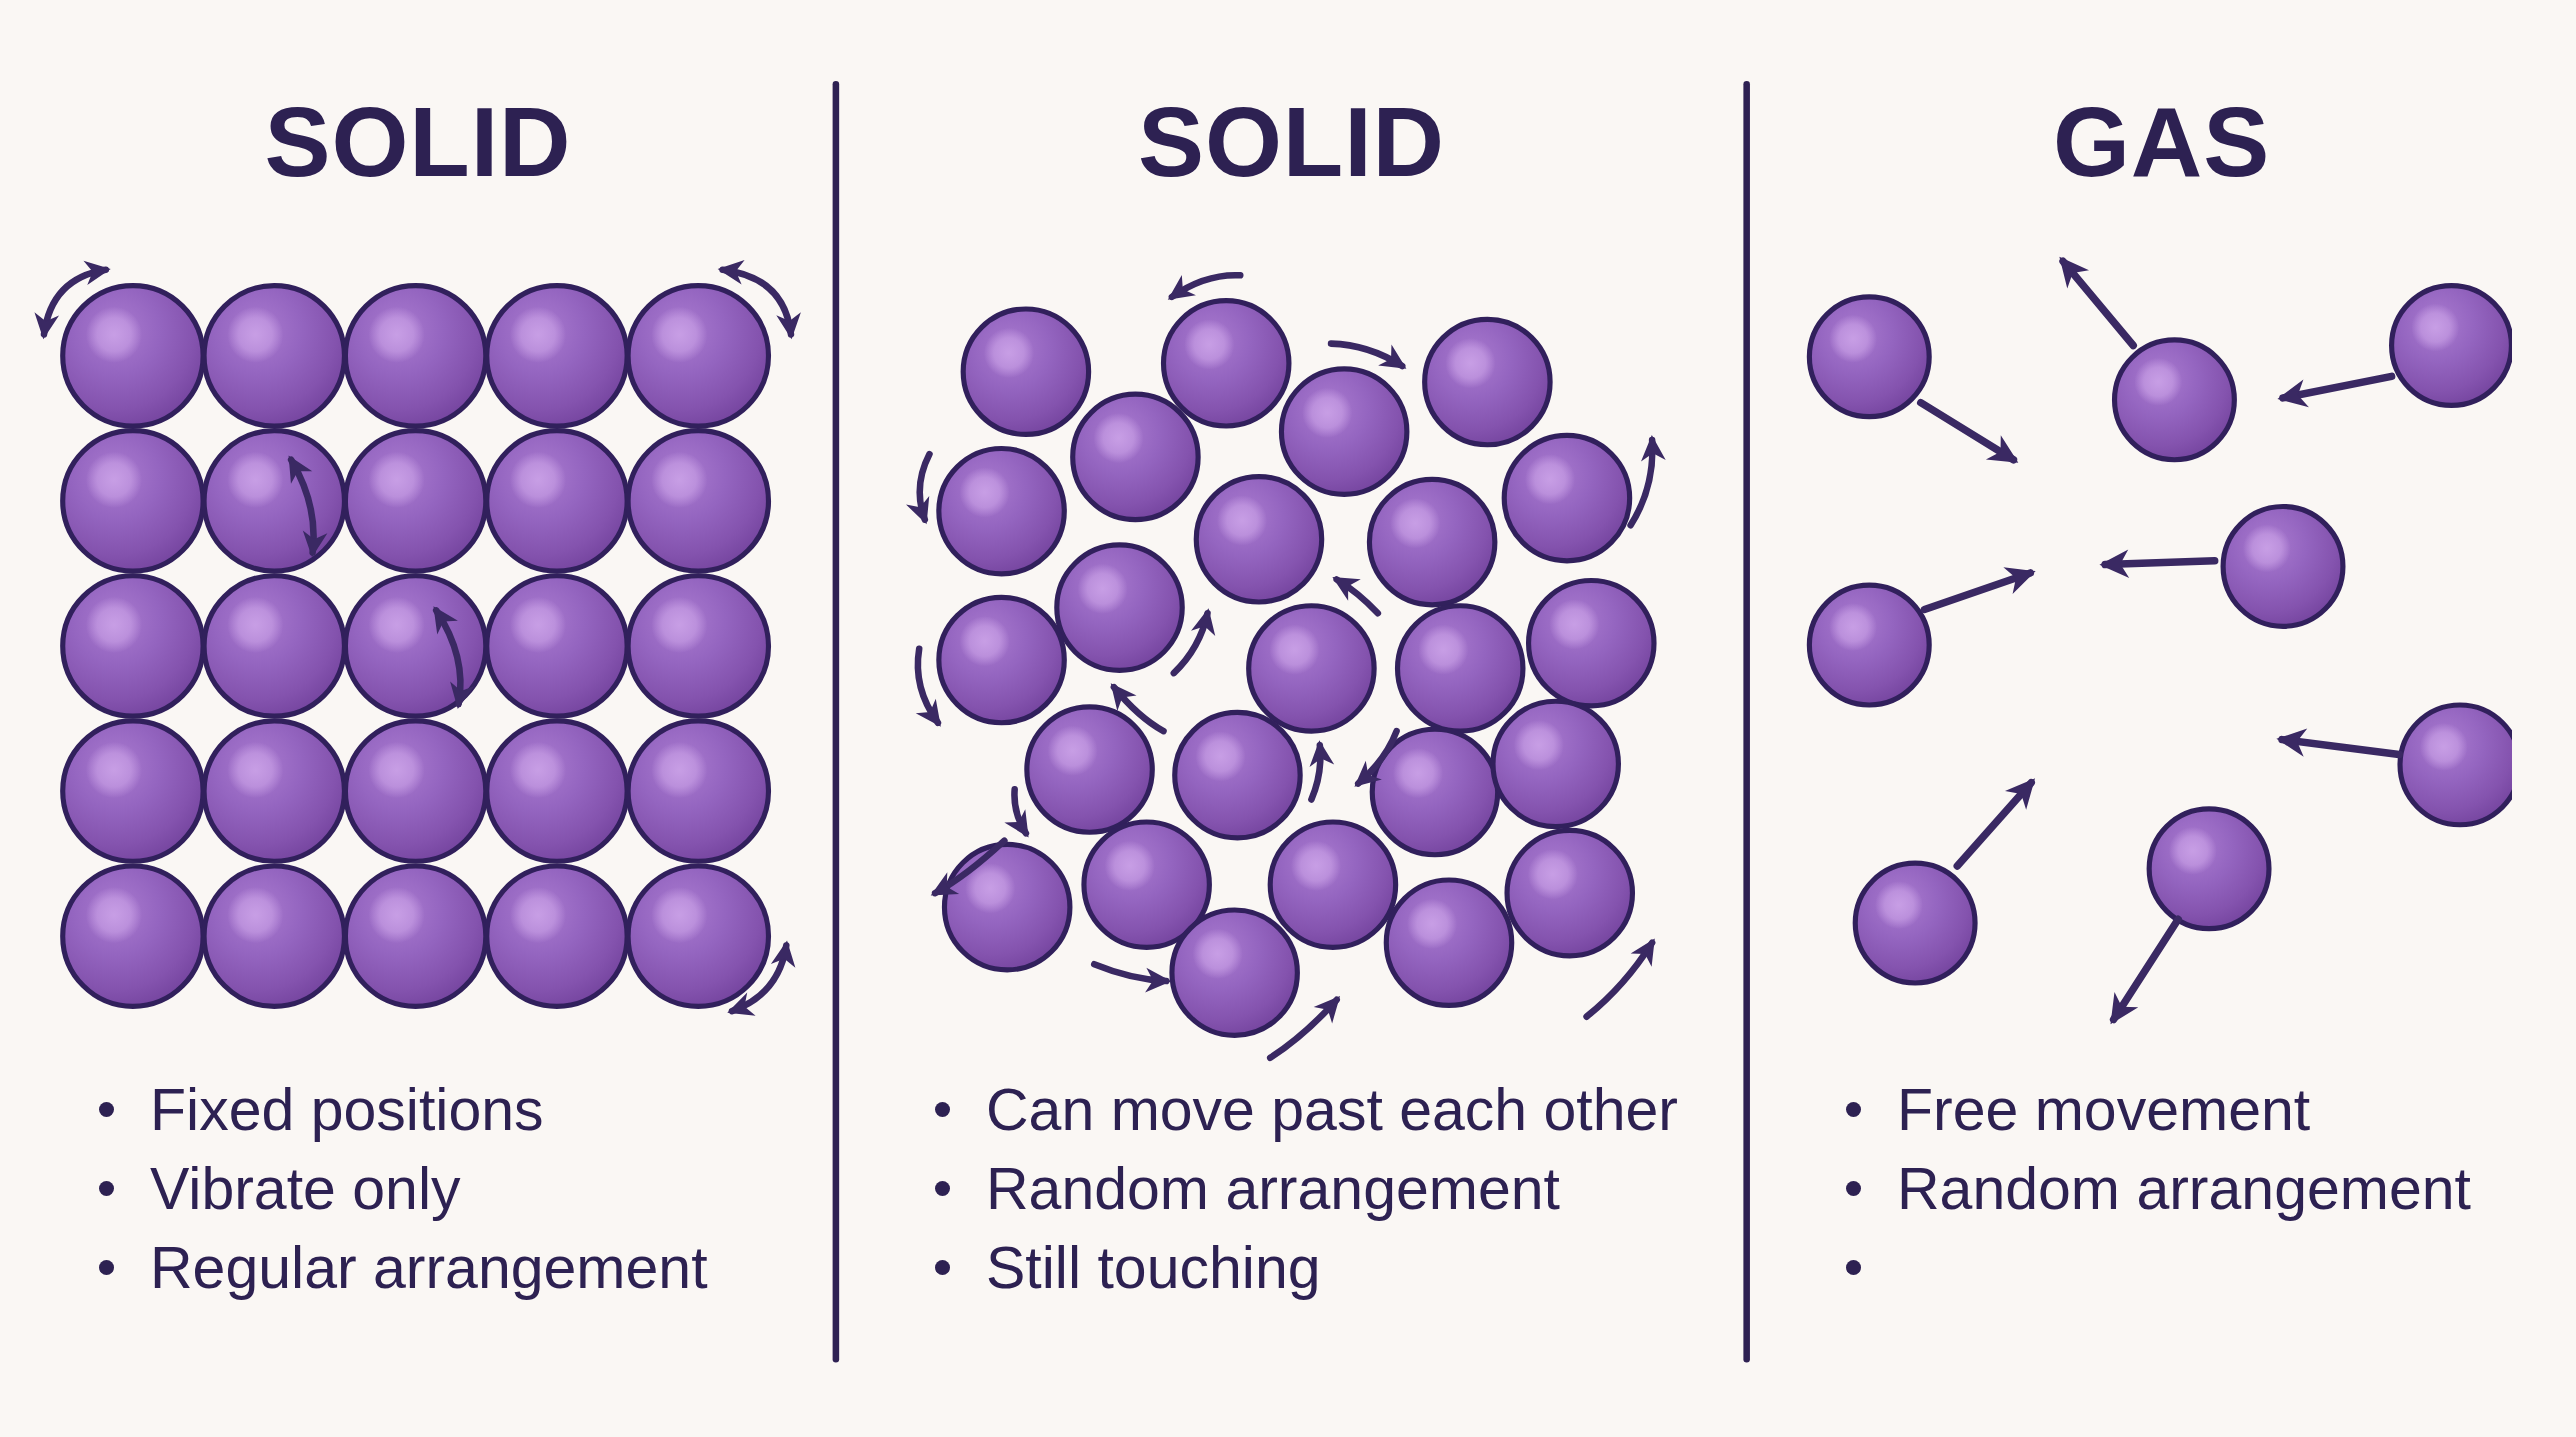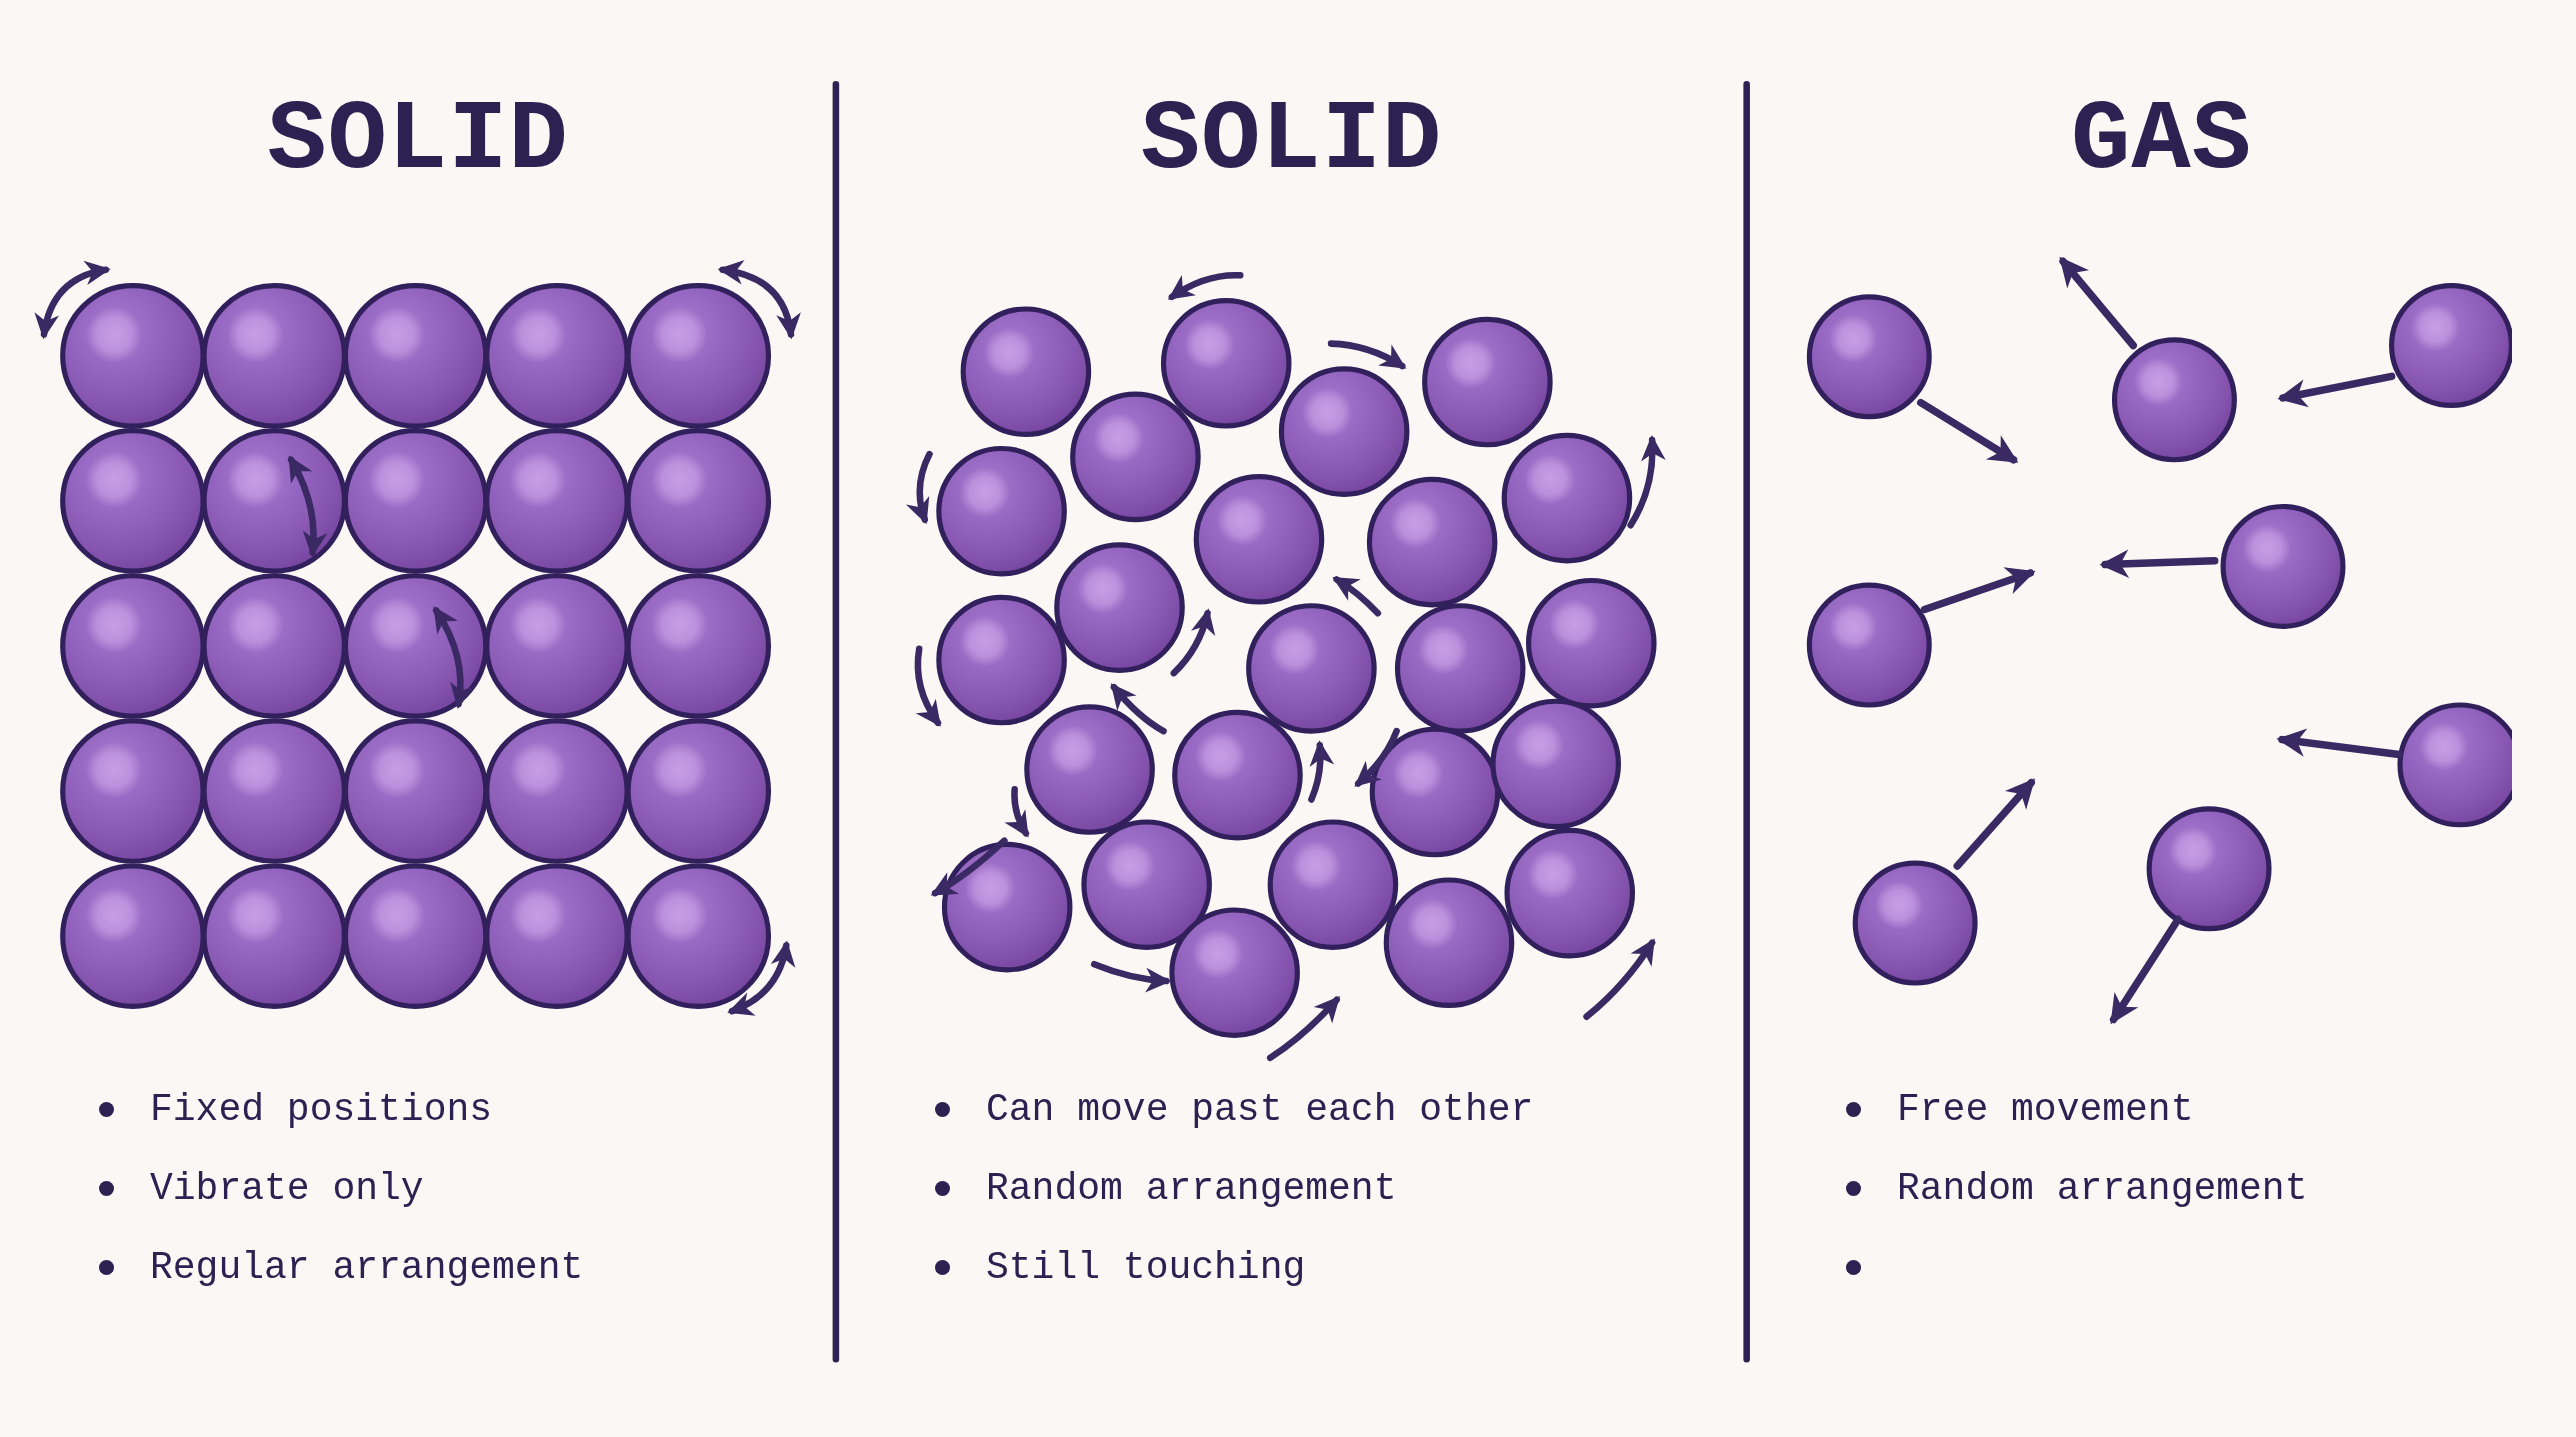--- a/index.html
+++ b/index.html
@@ -3,21 +3,21 @@
 <meta charset="utf-8">
 <title>States of Matter</title>
 <style>
   html,body{margin:0;padding:0;}
   body{background:#faf7f4;}
   #canvas{
     position:relative;
     width:2512px;height:1438px;
     background:var(--bg,#faf7f4);
     overflow:hidden;
-    font-family:Liberation Mono, monospace;
+    font-family:Liberation Sans, sans-serif;
   }
   #scene{position:absolute;left:0;top:0;}
   .panel-title{
     position:absolute;top:92px;
     line-height:1;
     font-size:99px;
     font-weight:700;
     color:var(--ink,#2d2152);
     text-align:center;
     letter-spacing:0.9px;
@@ -29,21 +29,21 @@
   .bullets{
     position:absolute;top:1070px;
     margin:0;padding:0;list-style:none;
   }
   #bullets-solid{left:99px;}
   #bullets-liquid{left:935px;}
   #bullets-gas{left:1846px;}
   .bullets li{
     display:flex;align-items:center;
     height:79px;
-    font-size:38px;
+    font-size:59px;
     color:var(--ink,#2d2152);
     white-space:nowrap;
   }
   .dot{
     width:15px;height:15px;border-radius:50%;
     background:var(--ink,#2d2152);
     margin-right:36px;flex:none;
   }
 </style>
 </head>

